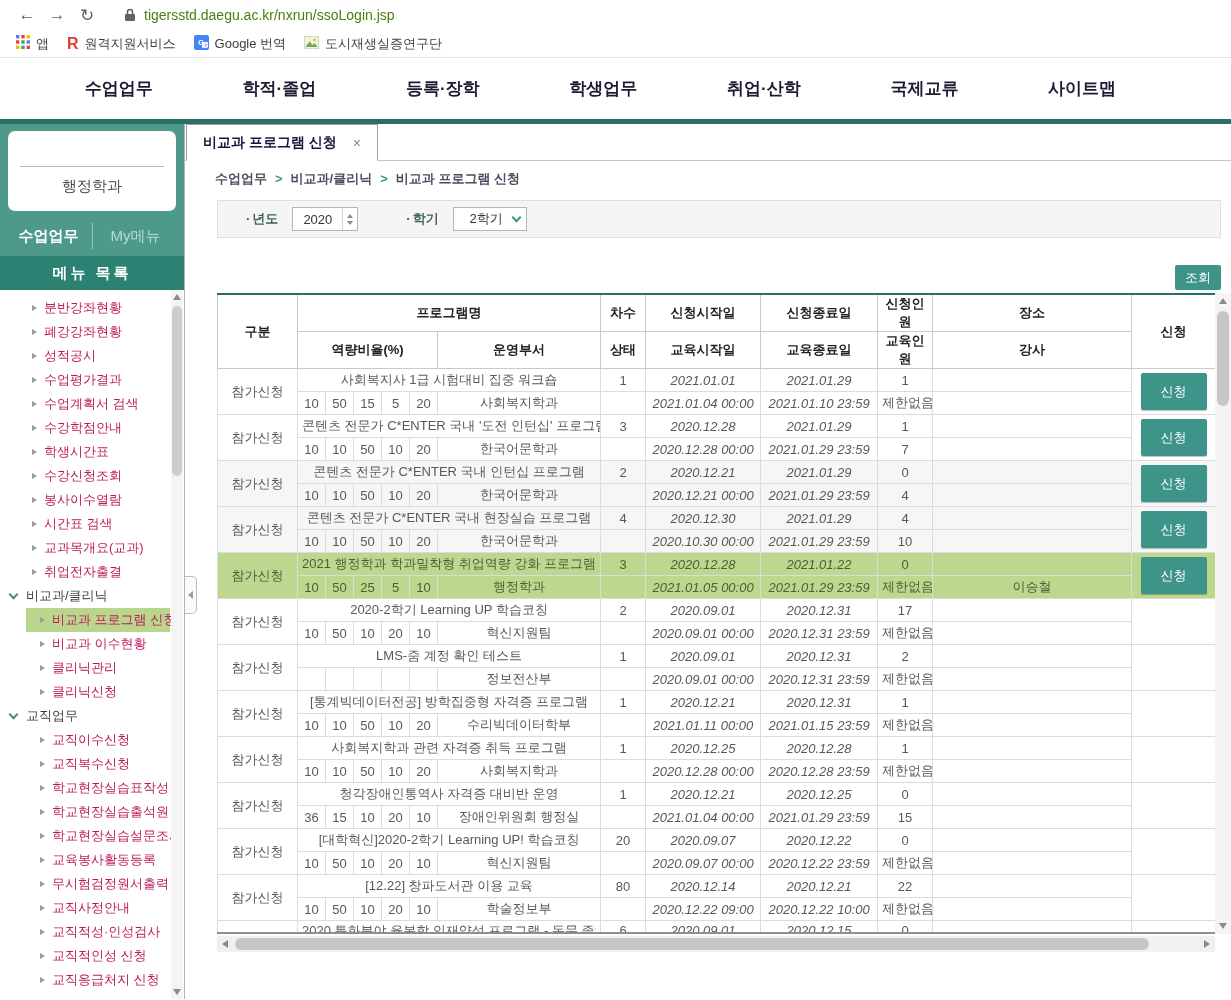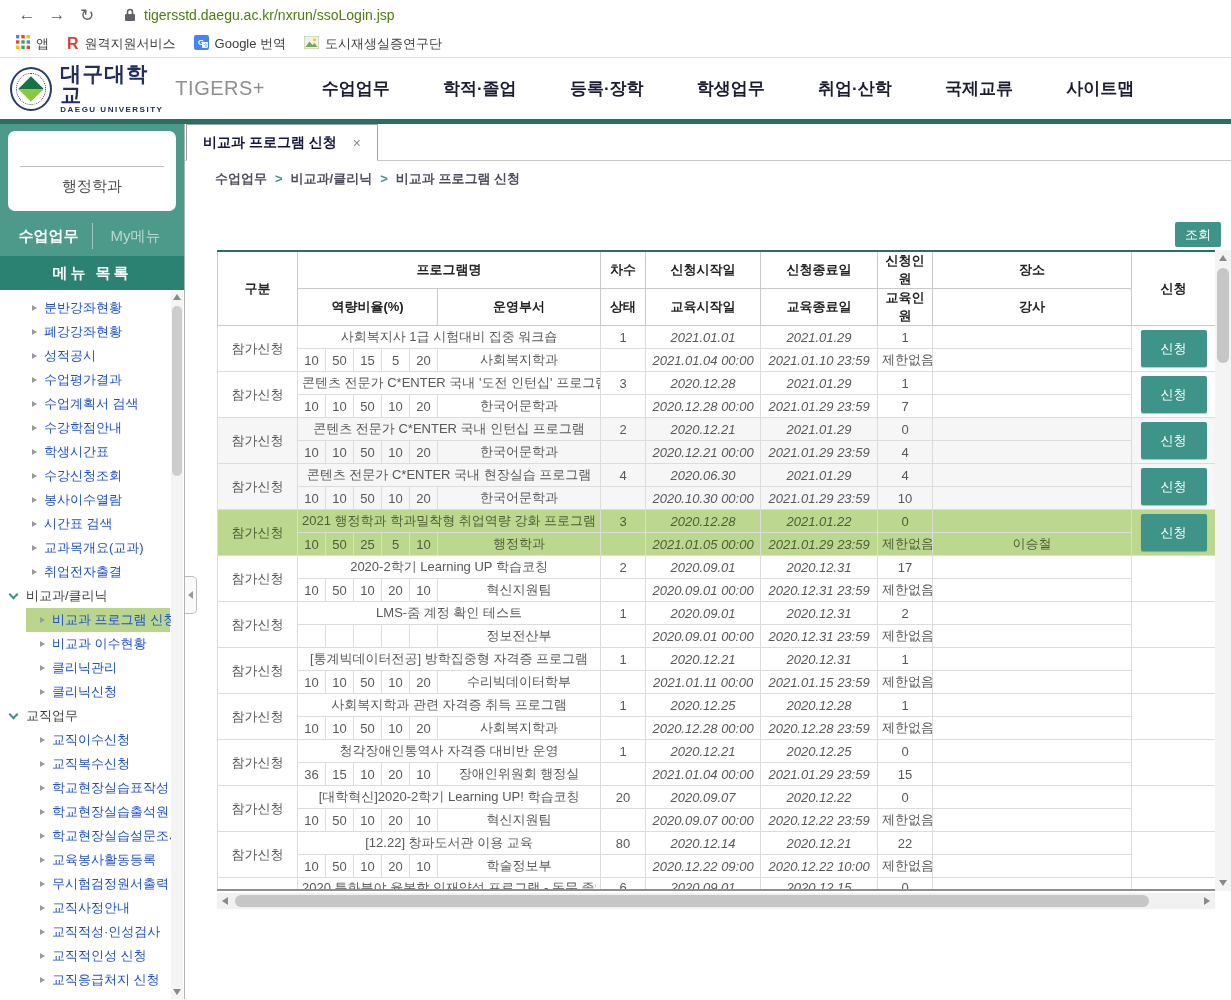--- a/index.html
+++ b/index.html
@@ -39,21 +39,21 @@
   .photo-space { height:36px; border-bottom:1px solid #bdbdbd; margin:0 12px; }
   .profile-dept { text-align:center; padding-top:10px; font-size:15px; color:#4c4c4c; }
   .side-tabs { height:40px; display:flex; align-items:center; justify-content:center; gap:0; }
   .side-tab { width:86px; text-align:center; font-size:15px; }
   .side-tab.on { color:#fff; font-weight:bold; }
   .side-tab.off { color:#b9d9d1; }
   .tab-div { width:1px; height:26px; background:rgba(255,255,255,.45); }
   .menu-title { height:34px; background:#2b8172; color:#fff; font-weight:bold; font-size:15px;
     letter-spacing:3px; display:flex; align-items:center; justify-content:center; }
   .menu-panel { flex:1; background:#fff; position:relative; padding:6px 14px 0 0; overflow:hidden; }
-  .menu-item { height:24px; display:flex; align-items:center; font-size:13px; color:#1d4ed8; white-space:nowrap; }
+  .menu-item { height:24px; display:flex; align-items:center; font-size:13px; color:#be185d; white-space:nowrap; }
   .menu-item.lvl1 { padding-left:32px; }
   .menu-item.lvl2 { padding-left:40px; }
   .menu-item.section { padding-left:10px; color:#3c3c3c; }
   .menu-item.active { background:#b9d68c; margin-left:26px; padding-left:14px; }
   .tri { width:0; height:0; border-left:5px solid #9a9a9a; border-top:3.5px solid transparent;
     border-bottom:3.5px solid transparent; margin-right:7px; flex:none; }
   .chev { width:7px; height:7px; border-left:2px solid #3e9287; border-bottom:2px solid #3e9287;
     transform:rotate(-45deg); margin:-3px 9px 0 0; flex:none; }
   .menu-scrollbar { position:absolute; top:0; right:1px; bottom:0; width:12px; background:#f4f4f4; }
   .menu-scrollbar .thumb { position:absolute; top:16px; left:1px; width:10px; height:170px; background:#cdcdcd; border-radius:5px; }
@@ -191,30 +191,20 @@
           <rect x="0" y="0" width="15" height="13" rx="2" fill="#eef3e2" stroke="#b9c79e" stroke-width="1"></rect>
           <circle cx="10.5" cy="3.8" r="1.6" fill="#f5c642"></circle>
           <path d="M1.5 11 L5.5 5.5 L8.5 9 L10.5 7 L13.5 11 Z" fill="#74a85b"></path>
         </svg>
     </span>
     <span>도시재생실증연구단</span>
   </div>
 </div>
 
 <div class="app-header">
-  <div class="logo-block">
-    <div class="seal">
-        <div class="diamond"></div>
-      </div>
-    <div class="logo-text">
-      <div class="kr">대구대학교</div>
-      <div class="en">DAEGU UNIVERSITY</div>
-    </div>
-    <div class="tigers">TIGERS+</div>
-  </div>
   <div class="app-nav">
       <div class="nav-item">수업업무</div>
       <div class="nav-item">학적·졸업</div>
       <div class="nav-item">등록·장학</div>
       <div class="nav-item">학생업무</div>
       <div class="nav-item">취업·산학</div>
       <div class="nav-item">국제교류</div>
       <div class="nav-item">사이트맵</div>
     </div>
 </div>
@@ -368,20 +358,36 @@
       <div class="doc-tab">
         <span>비교과 프로그램 신청</span>
         <span class="close">×</span>
       </div>
     </div>
 
     <div class="breadcrumb">
       <span>수업업무</span><span class="sep">&gt;</span><span>비교과/클리닉</span><span class="sep">&gt;</span><span>비교과 프로그램 신청</span>
     </div>
 
+    <div class="filter-box">
+      <span class="f-label"><span class="f-bullet">·</span><span>년도</span></span>
+      <div class="spin-box">
+        <span class="val">2020</span>
+        <div class="spin-col">
+            <i class="spin-up"></i>
+            <i class="spin-dn"></i>
+          </div>
+      </div>
+      <div class="gap-45"></div>
+      <span class="f-label"><span class="f-bullet">·</span><span>학기</span></span>
+      <div class="select-box">
+        <span class="val">2학기</span>
+        <i class="sel-chev"></i>
+      </div>
+    </div>
 
     <div class="search-row">
       <button class="btn-search">조회</button>
     </div>
 
     <div class="table-wrap">
       <table class="grid">
         <colgroup>
           <col style="width:80px">
             <col style="width:28px">
@@ -491,21 +497,21 @@
               <td class="c-num"></td>
               <td class="c-date">2020.12.21 00:00</td>
               <td class="c-date">2021.01.29 23:59</td>
               <td class="c-num">4</td>
               <td class="c-inst"></td>
             </tr>
             <tr class="shade">
               <td class="c-cat" rowspan="2">참가신청</td>
               <td class="c-prog" colspan="6">콘텐츠 전문가 C*ENTER 국내 현장실습 프로그램</td>
               <td class="c-num">4</td>
-              <td class="c-date">2020.06.30</td>
+              <td class="c-date">2020.12.30</td>
               <td class="c-date">2021.01.29</td>
               <td class="c-num">4</td>
               <td class="c-inst"></td>
               <td class="c-apply" rowspan="2">
                 <button class="apply-btn">신청</button>
               </td>
             </tr>
             <tr class="shade">
               <td class="c-ratio">10</td>
               <td class="c-ratio">10</td>

